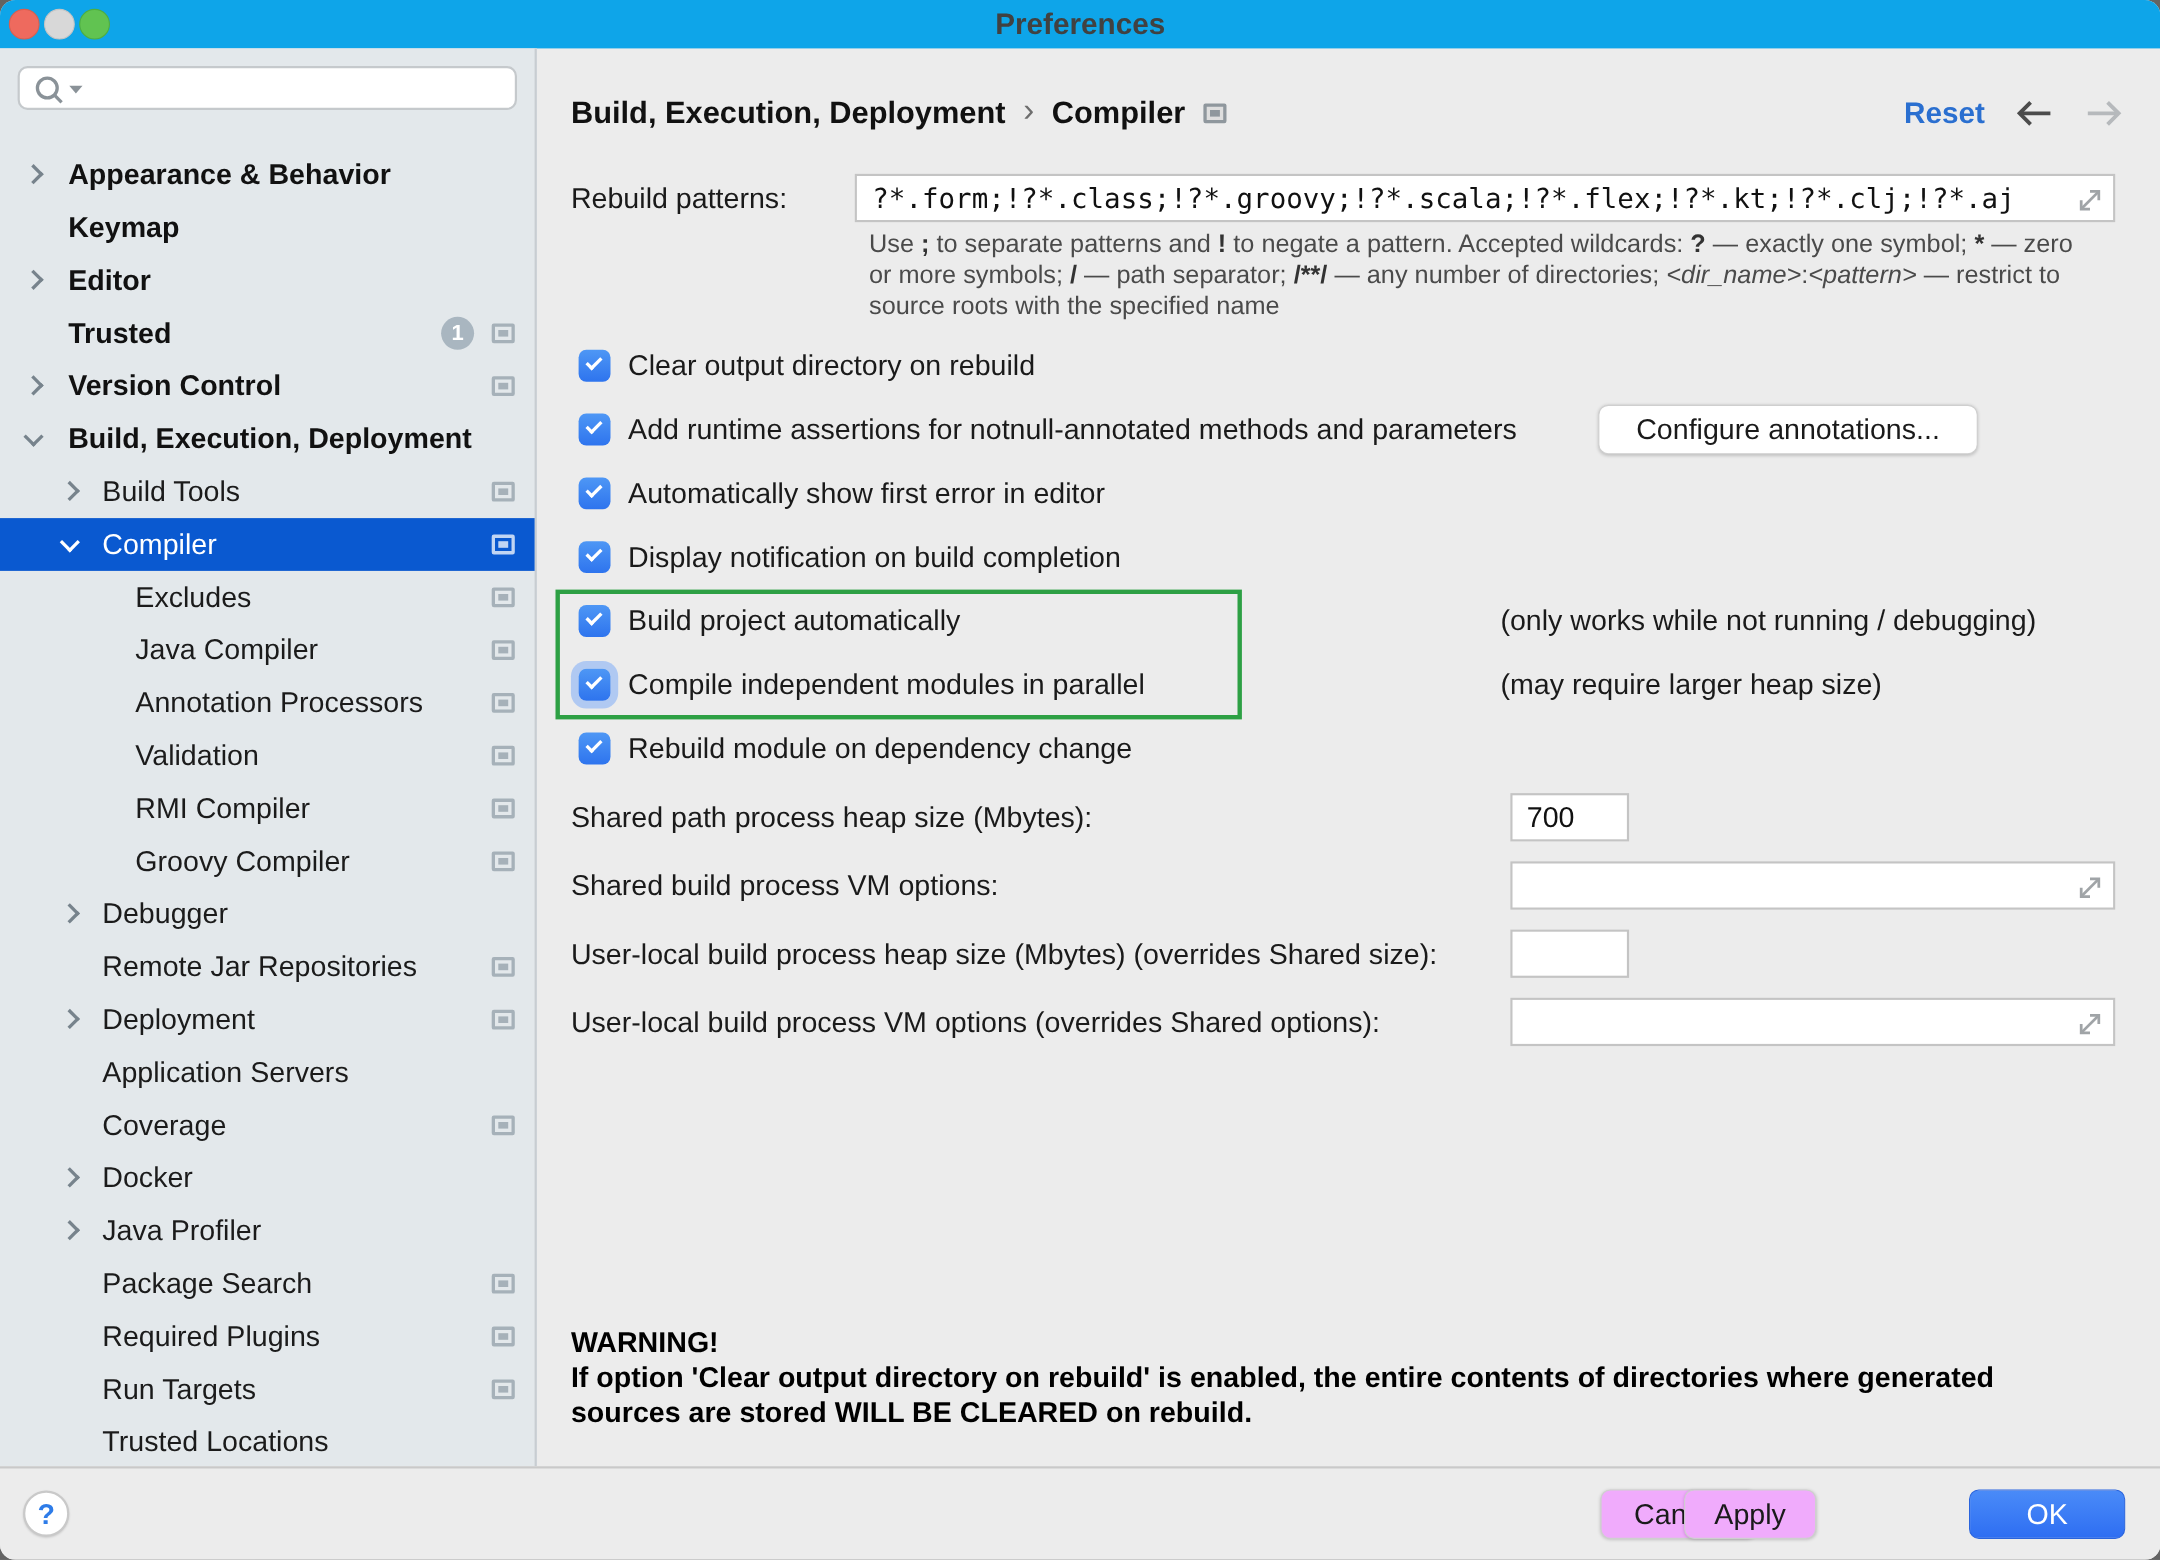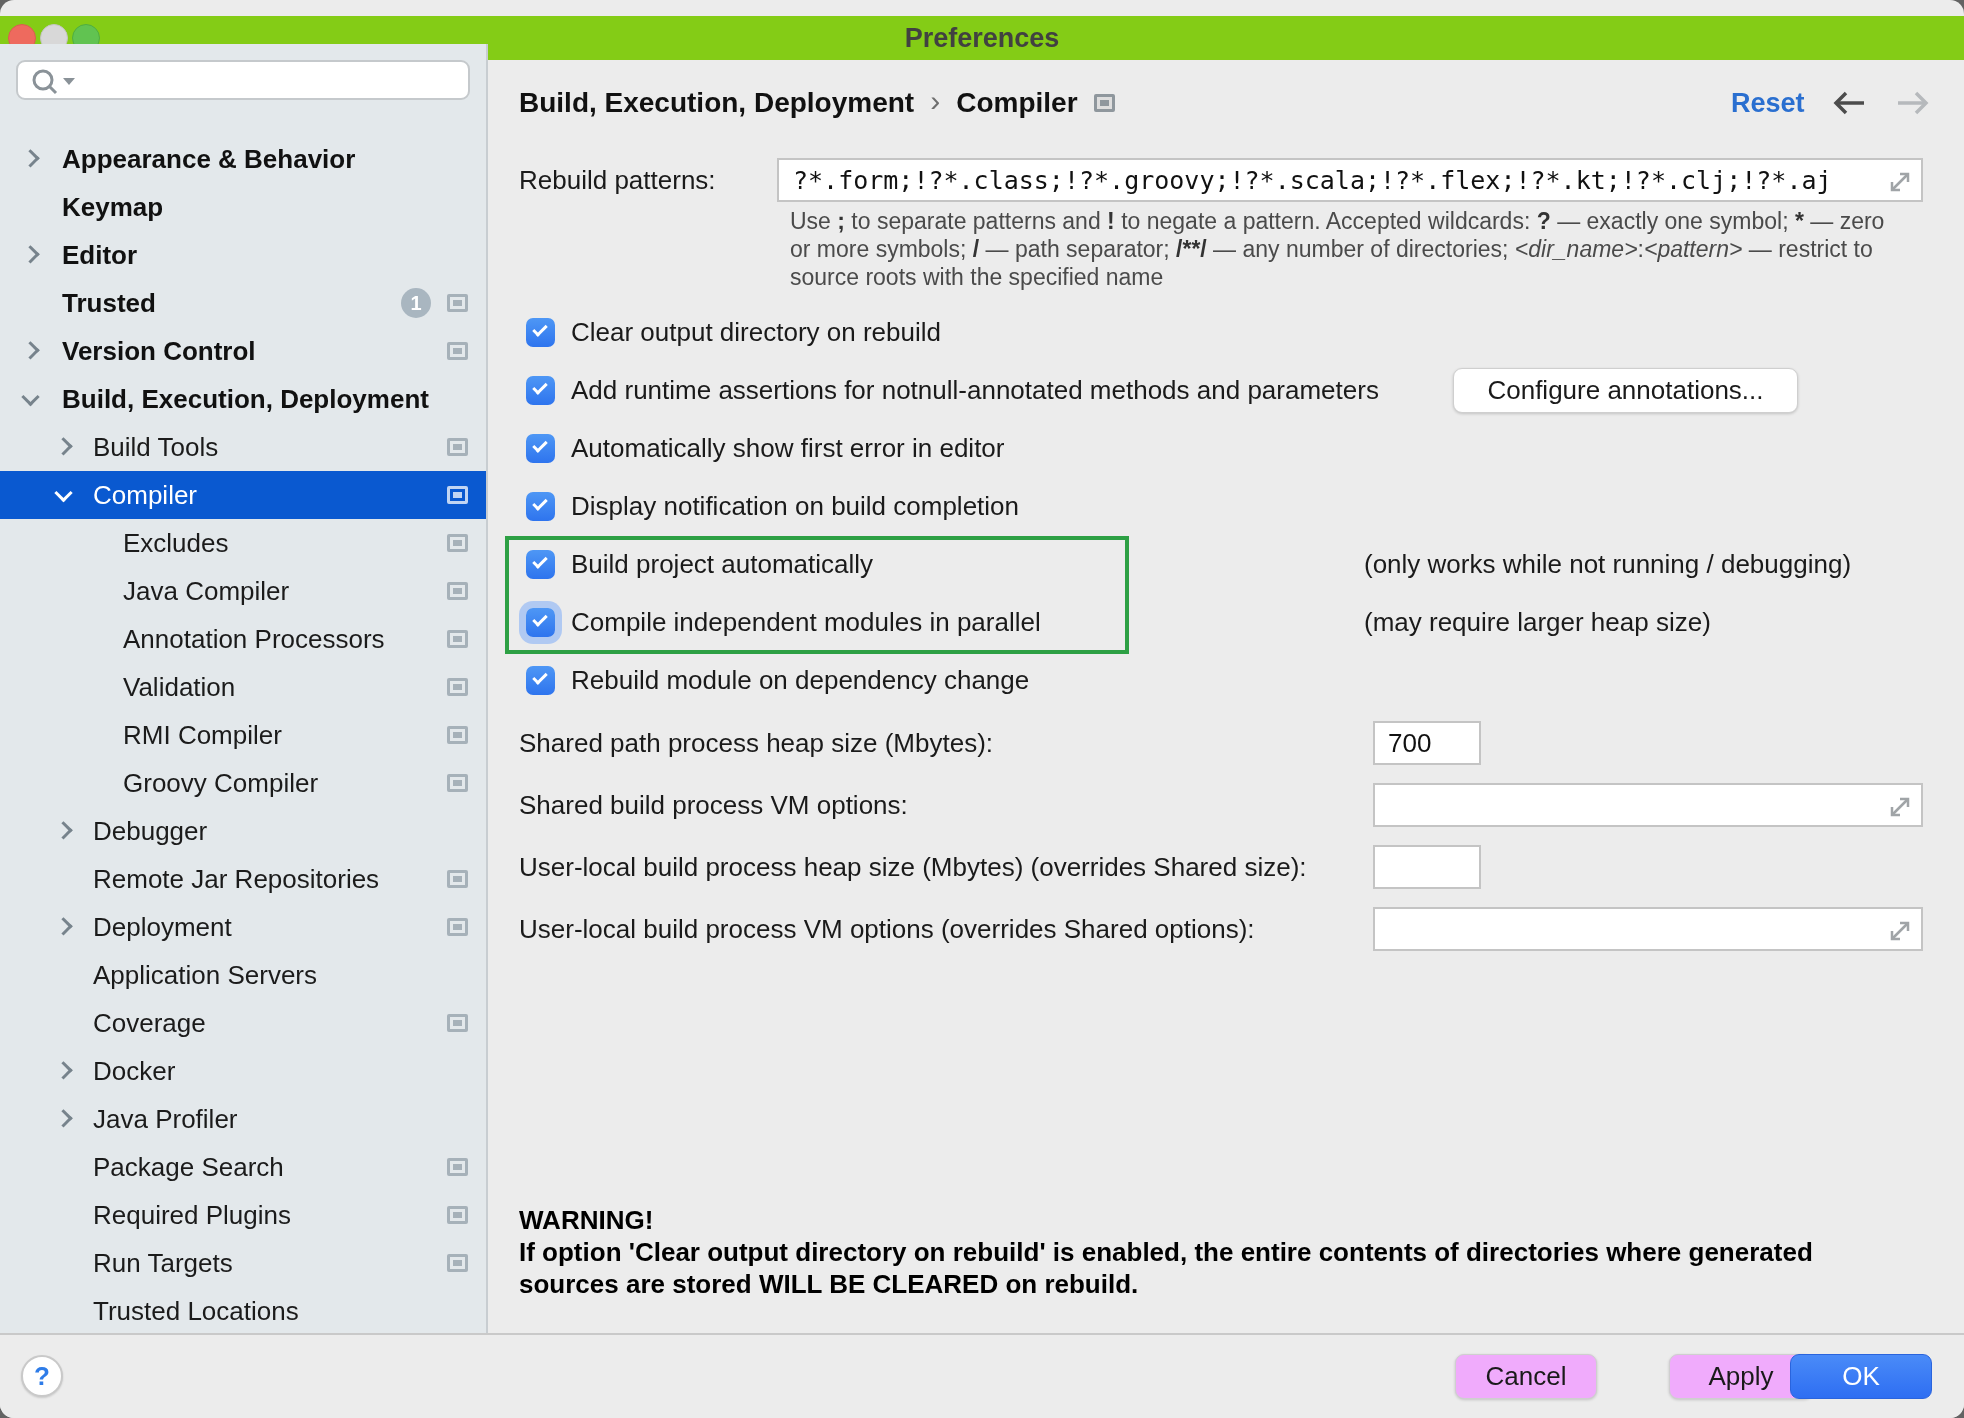--- a/index.html
+++ b/index.html
@@ -1,20 +1,20 @@
 <!DOCTYPE html>
 <html><head>
 <meta charset="utf-8">
 <style>
   html,body{margin:0;padding:0;background:#636363;}
   *{box-sizing:border-box;font-family:"Liberation Sans","DejaVu Sans",sans-serif;}
   .window{position:relative;width:1964px;height:1418px;background:#ececec;border-radius:14px;overflow:hidden;}
 
   
-  .titlebar{position:absolute;left:0;top:16px;width:100%;height:44px;background:#84cc16;}
+  .titlebar{position:absolute;left:0;top:0;width:100%;height:44px;background:#0ea5e9;}
   .win-title{position:absolute;left:0;top:0;width:100%;height:44px;line-height:44px;text-align:center;
     font-size:27px;font-weight:700;color:#414141;}
   .tl{position:absolute;top:8px;width:28px;height:28px;border-radius:50%;}
   .tl.red{left:8px;background:#ee6a5e;border:1px solid #d95f4f;}
   .tl.grey{left:40px;background:#d8d8d8;border:1px solid #c4c4c4;}
   .tl.green{left:72px;background:#61c351;border:1px solid #4fae3f;}
 
   
   .sidebar{position:absolute;left:0;top:44px;width:488px;height:1289px;background:#e3e8eb;
     border-right:2px solid #c8cdd1;overflow:hidden;}
@@ -91,21 +91,21 @@
   
   .bottombar{position:absolute;left:0;top:1333px;width:100%;height:85px;background:#ececec;border-top:2px solid #c9c9c9;}
   .help-btn{position:absolute;left:21px;top:1355px;width:42px;height:42px;border-radius:50%;background:#fff;
     border:2px solid #c9c9c9;box-shadow:0 1px 2px rgba(0,0,0,.15);
     font-size:26px;font-weight:700;color:#2e7ce8;display:flex;align-items:center;justify-content:center;}
   .btn{position:absolute;top:1354px;height:45px;border-radius:9px;font-size:26px;
     display:flex;align-items:center;justify-content:center;}
   .btn.plain{background:#f0abfc;border:1px solid #cfcfcf;box-shadow:0 1px 3px rgba(0,0,0,.18);color:#1a1a1a;}
   .btn.primary{background:linear-gradient(180deg,#4a8bf8,#2e6ef2);color:#fff;border:1px solid #2a64dd;}
   .btn.cancel{left:1455px;width:142px;}
-  .btn.apply{left:1669px;width:144px;}
+  .btn.apply{left:1531px;width:120px;}
   .btn.ok{left:1790px;width:142px;}
 </style>
 </head>
 <body>
 
 <div class="window">
 
   <div class="titlebar">
     <div class="win-title">Preferences</div>
     <span class="tl red"></span>

